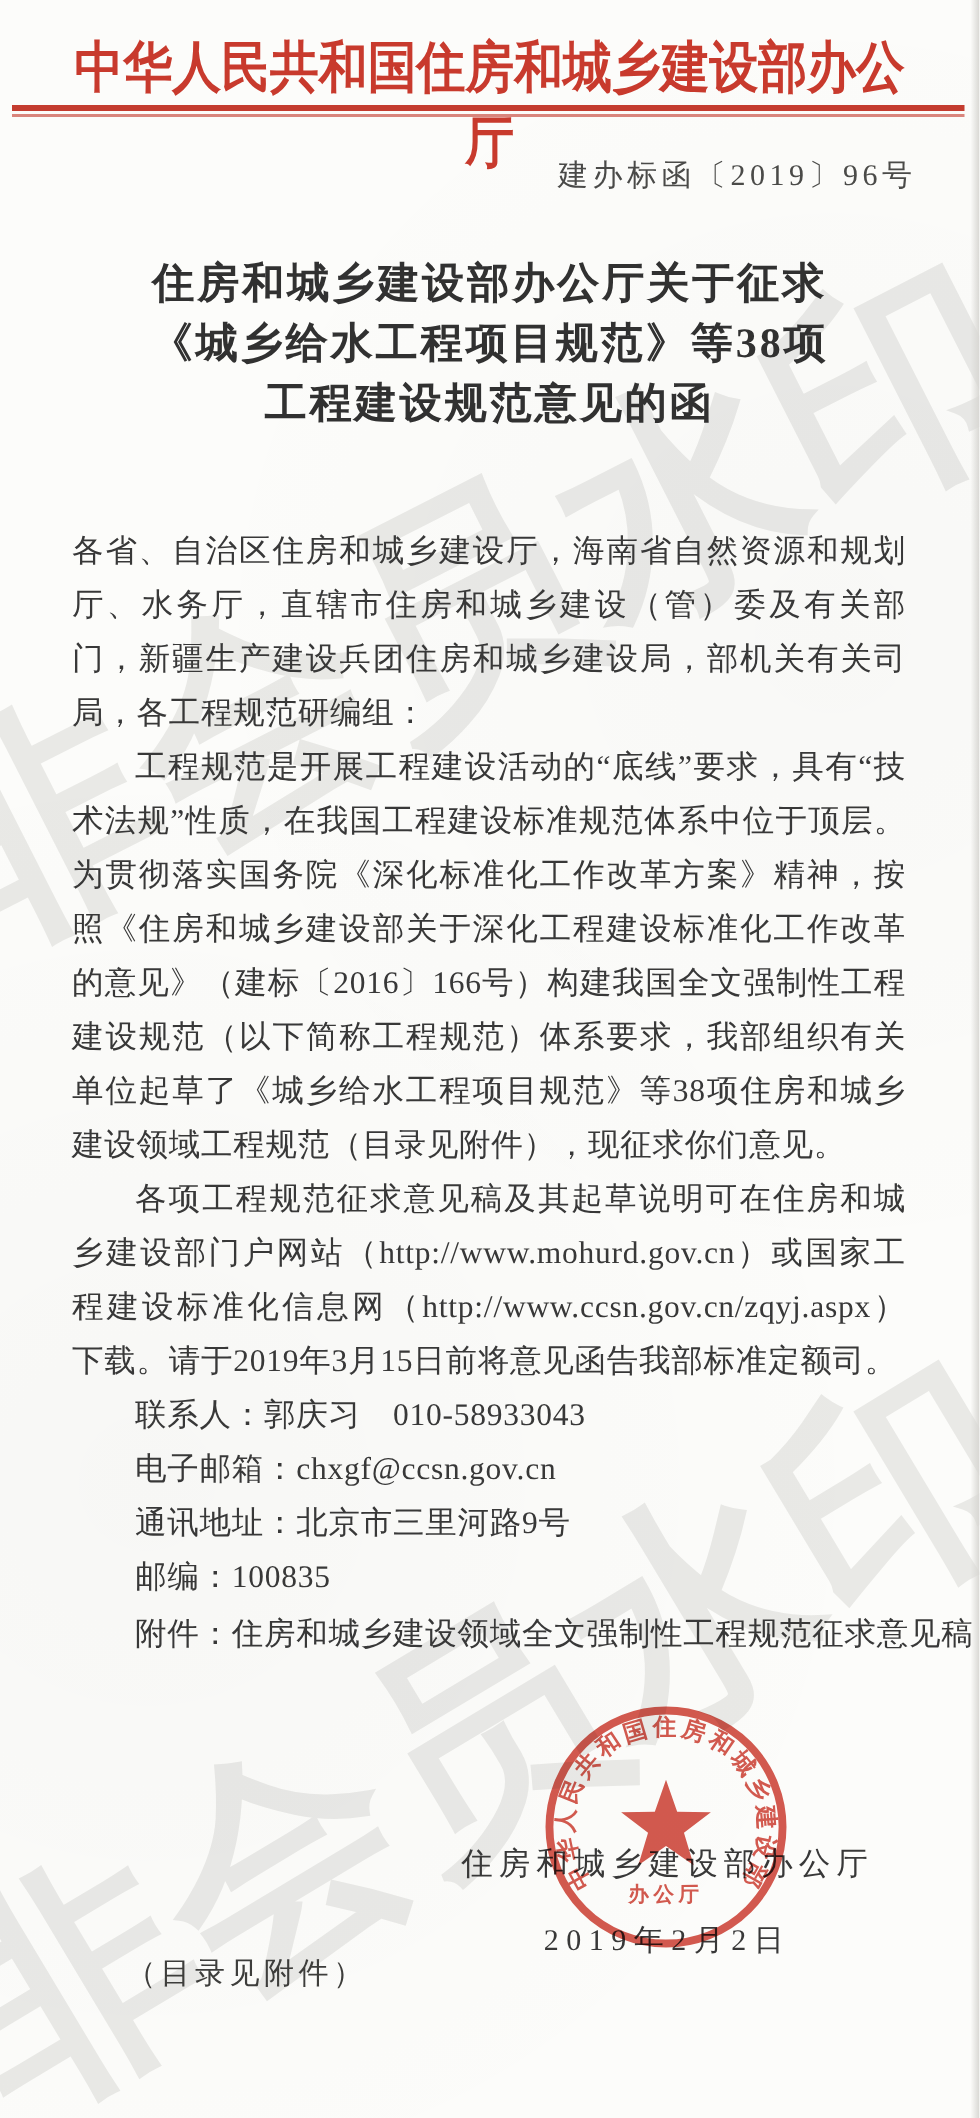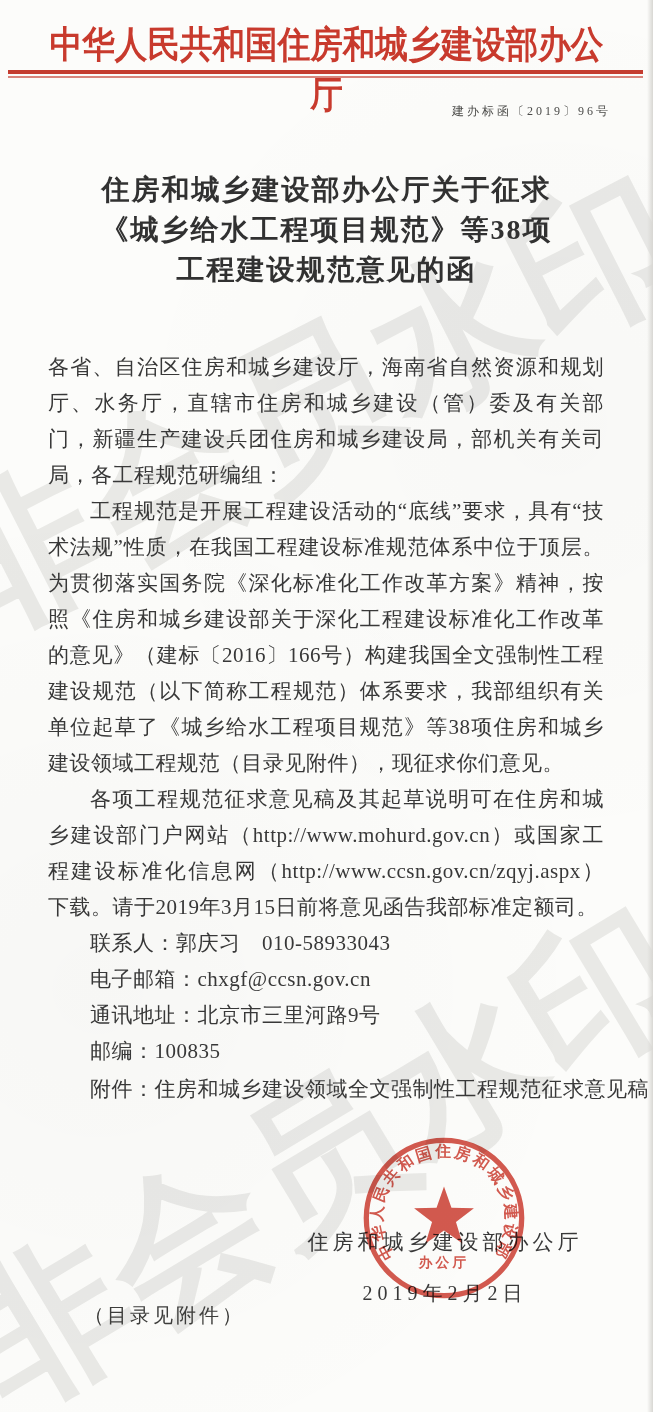--- a/index.html
+++ b/index.html
@@ -28,21 +28,21 @@
   .org-title{
     position:absolute; top:20px; left:0; width:100%; text-align:center;
     font-size:37px; font-weight:700; color:#c83a2d; letter-spacing:0;
     transform:scaleX(0.88); transform-origin:50% 50%; z-index:2; margin:0;
   }
   .rule{position:absolute; top:70px; left:8px; right:10px; z-index:2;}
   .rule-thick{height:4px; background:#c43c2f;}
   .rule-thin{height:2px; background:#d9857c; margin-top:2px;}
   .doc-number{
     position:absolute; top:103px; right:42px; z-index:2;
-    font-size:12px; color:#4a4a48; letter-spacing:3px;
+    font-size:20px; color:#4a4a48; letter-spacing:3px;
   }
   
   .doc-title{position:absolute; top:170px; left:0; width:100%; text-align:center; z-index:2;}
   .doc-title div{
     font-size:28px; font-weight:700; color:#313131;
     line-height:40px; letter-spacing:2px;
   }
   
   .body-flow{
     position:absolute; top:349px; left:48px; width:556px; z-index:1;

